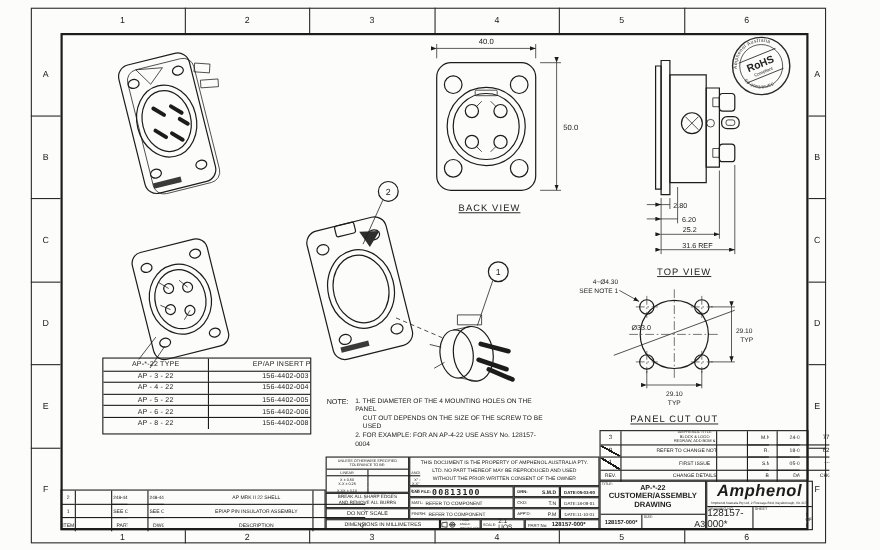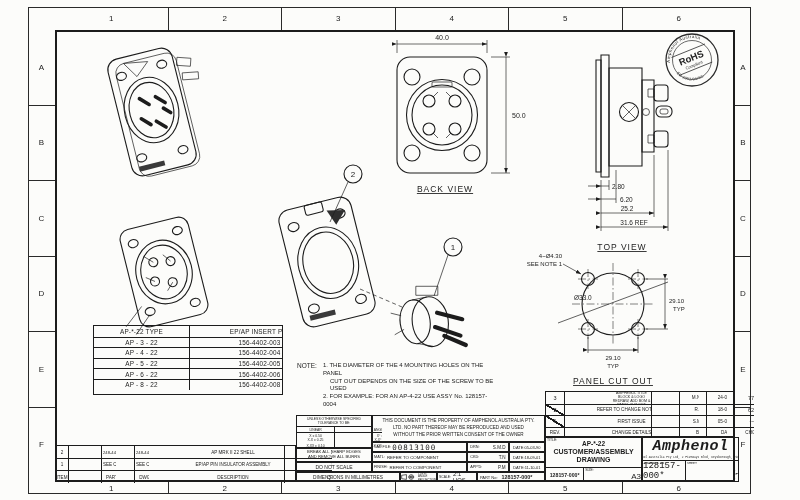--- a/index.html
+++ b/index.html
@@ -395,21 +395,21 @@
   <div class="abs box" style="left:477px;top:472px;width:68px;height:10px;display:flex;align-items:center;gap:4px;padding:0 2px;">
     <span style="font-size:4px;">PART No:</span>
     <span style="font-size:5.4px;font-weight:bold;">128157-000*</span>
   </div>
 
   <div class="abs box propbox" style="left:372px;top:415px;width:173px;height:27px;">
     <div>THIS DOCUMENT IS THE PROPERTY OF AMPHENOL AUSTRALIA PTY.</div>
     <div>LTD.  NO PART THEREOF MAY BE REPRODUCED AND USED</div>
     <div>WITHOUT THE PRIOR WRITTEN CONSENT OF THE OWNER</div>
   </div>
-  <div class="abs" style="left:372px;top:442px;width:173px;height:10px;display:flex;">
+  <div class="abs" style="left:372px;top:442px;width:173px;height:10px;display:flex;font-weight:bold;">
     <div class="box" style="width:98px;display:flex;align-items:center;padding:0 1px;gap:1px;">
       <span style="font-size:3.6px;">CAD FILE:</span>
       <span style="font-size:7.5px;font-family:'DejaVu Sans Mono',monospace;letter-spacing:1px;">00813100</span>
     </div>
     <div class="box" style="width:38px;display:flex;align-items:center;justify-content:space-between;padding:0 2px;">
       <span style="font-size:3.8px;">DRN:</span>
       <span style="font-size:4.6px;">S.M.D</span>
     </div>
     <div class="box c" style="width:37px;font-size:4px;">DATE:05-03-90</div>
   </div>
@@ -445,21 +445,21 @@
         <div style="font-size:7px;font-weight:bold;">DRAWING</div>
       </div>
       <div style="display:flex;height:13px;border-top:1px solid #1c1c1c;">
         <div class="c" style="width:62px;font-size:5.2px;font-weight:bold;">128157-000*</div>
         <div class="bl" style="flex:1;position:relative;display:flex;align-items:flex-end;justify-content:center;">
           <span class="lab">SIZE:</span>
           <span style="font-size:8px;">A3</span>
         </div>
       </div>
     </div>
-    <div class="box" style="width:95px;display:flex;flex-direction:column;font-family:Liberation Mono, monospace;">
+    <div class="box" style="width:95px;display:flex;flex-direction:column;">
       <div class="c brand" style="height:17px;">Amphenol</div>
       <div class="c" style="height:6px;font-size:2.9px;border-bottom:1px solid #1c1c1c;">Amphenol Australia Pty Ltd, 2 Fiveways Blvd, Keysborough, Vic 3173</div>
       <div style="flex:1;display:flex;">
         <div style="width:72px;position:relative;display:flex;align-items:flex-end;justify-content:center;">
           <span class="lab">DRAWING  NO.</span>
           <span style="font-size:9px;">128157-000*</span>
         </div>
         <div class="bl" style="flex:1;position:relative;display:flex;align-items:flex-end;justify-content:center;padding-bottom:1px;">
           <span class="lab">SHEET</span>
           <span style="font-size:4.2px;">1 OF 1</span>

